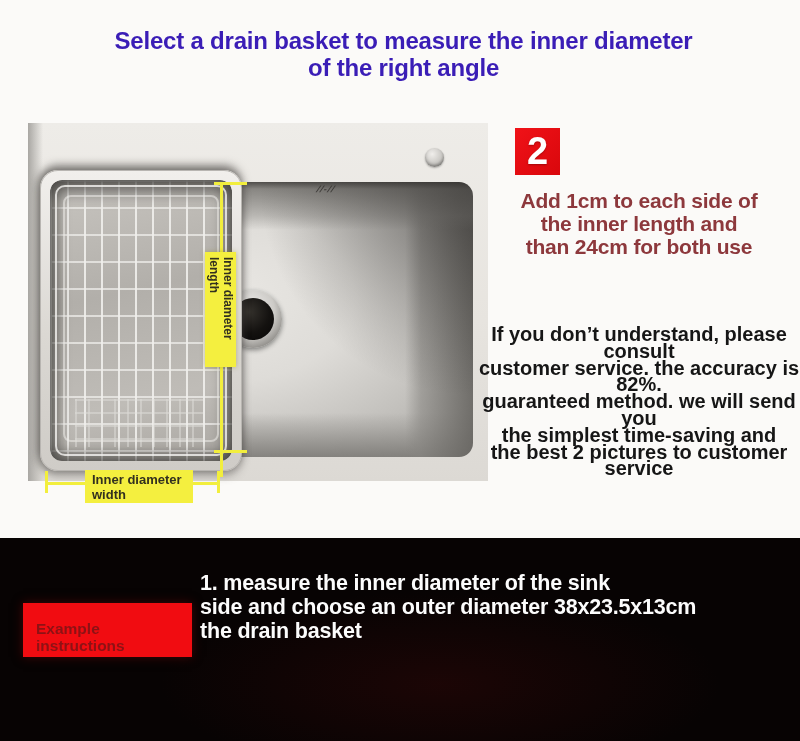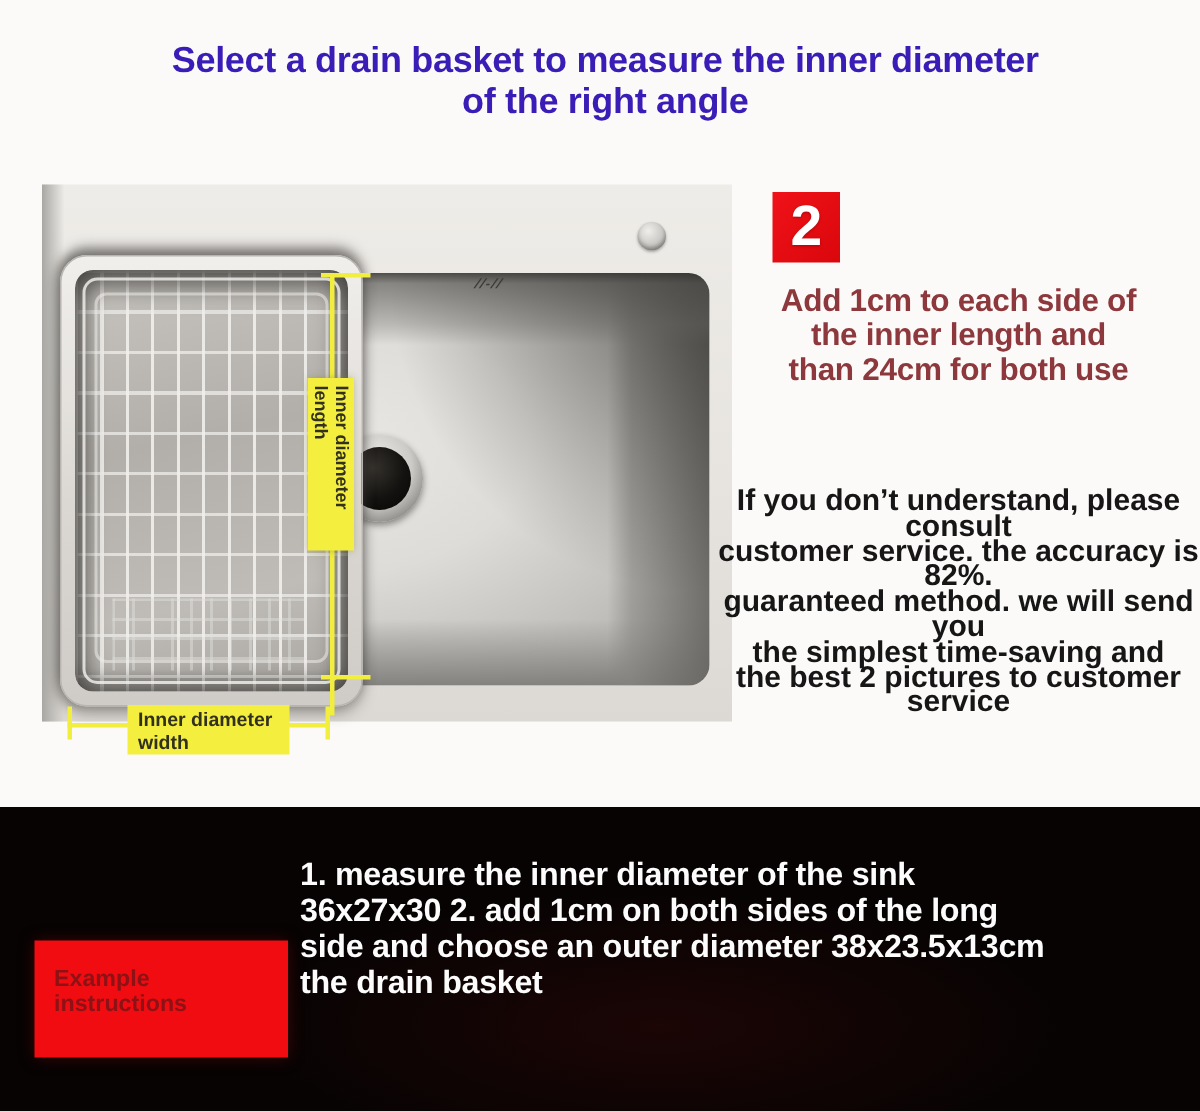--- a/index.html
+++ b/index.html
@@ -87,23 +87,23 @@
   
   .step2-heading{position:absolute;left:478px;top:189px;width:322px;text-align:center;
                  font-size:21px;line-height:23px;font-weight:bold;color:#8d383c;letter-spacing:-0.2px;}
   .step2-body{position:absolute;left:478px;top:326px;width:322px;text-align:center;
               font-size:20px;line-height:16.8px;font-weight:bold;color:#161616;}
   .t-line{display:block;}
 
   
   .bottom-section{position:absolute;left:0;top:538px;width:800px;height:203px;
                   background:radial-gradient(ellipse at 55% 72%,rgba(66,10,10,.35) 0%,rgba(66,10,10,0) 45%),#070303;}
-  .example-box{position:absolute;left:23px;top:65px;width:169px;height:78px;background:#f10c11;
+  .example-box{position:absolute;left:23px;top:65px;width:169px;height:54px;background:#f10c11;
                padding:17px 0 0 13px;box-sizing:border-box;font-size:15.5px;line-height:17px;
-               font-weight:bold;color:#8d1215;box-shadow:0 0 10px rgba(120,10,10,.5);margin-top:24px;}
+               font-weight:bold;color:#8d1215;box-shadow:0 0 10px rgba(120,10,10,.5);}
   .example-text{position:absolute;left:200px;top:33px;width:600px;text-align:left;
                 font-size:21.5px;line-height:24px;font-weight:bold;color:#fcfcfc;letter-spacing:-0.2px;}
 </style>
 </head>
 <body>
 
 <div class="stage">
 
   <div class="title">
     <span class="t-line">Select a drain basket to measure the inner diameter</span>
@@ -172,19 +172,18 @@
     <span class="t-line">the best 2 pictures to customer service</span>
   </div>
 
   <div class="bottom-section">
     <div class="example-box">
       <span class="lbl-line">Example</span>
       <span class="lbl-line">instructions</span>
     </div>
     <div class="example-text">
       <span class="t-line">1. measure the inner diameter of the sink</span>
-      <span class="t-line">36x27x30 2. add 1cm on both sides of the long</span>
       <span class="t-line">side and choose an outer diameter 38x23.5x13cm</span>
       <span class="t-line">the drain basket</span>
     </div>
   </div>
 
 </div>
 
 </body></html>

